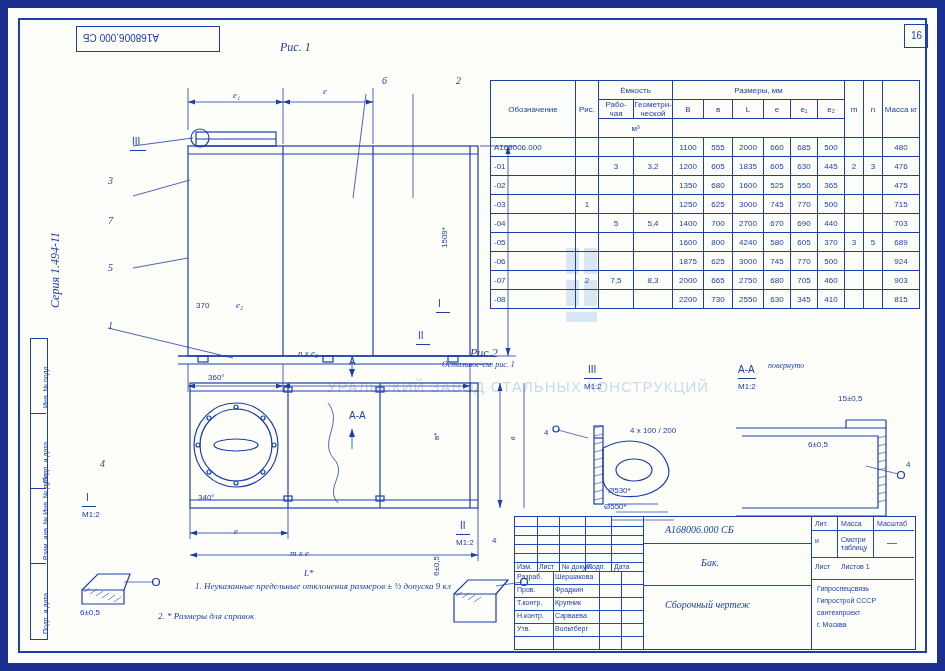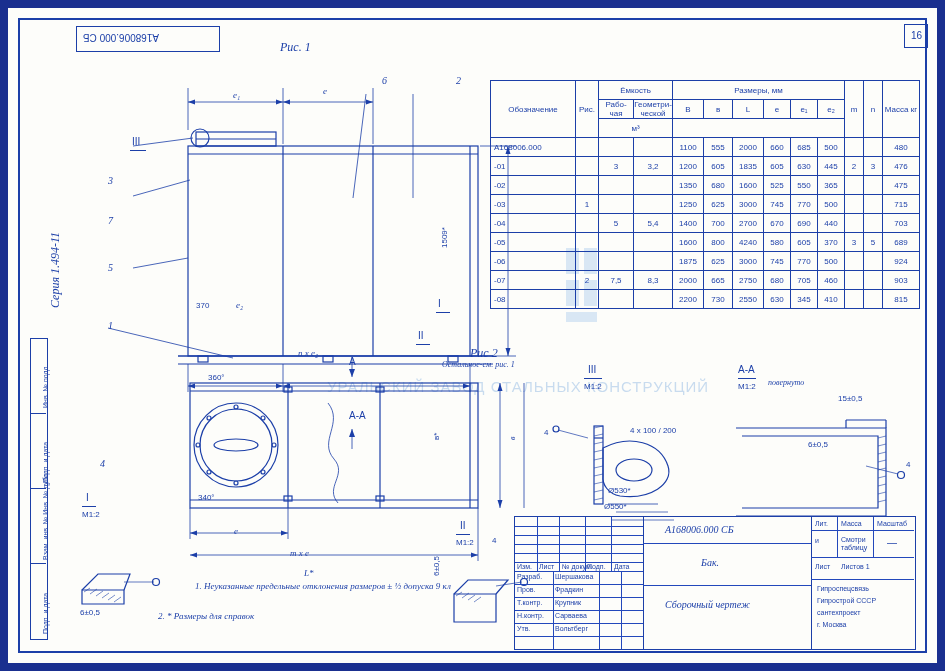--- a/index.html
+++ b/index.html
@@ -436,21 +436,21 @@
       <line x1="74" y1="112" x2="136" y2="112"></line>
     </g>
   </svg>
 
   <span class="txt sm" style="left:536px;top:420px;">4</span>
   <span class="txt sm" style="left:622px;top:418px;">4 x 100 / 200</span>
   <span class="txt sm" style="left:600px;top:478px;">Ø530*</span>
   <span class="txt sm" style="left:596px;top:494px;">Ø550*</span>
 
   <span class="txt md" style="left:730px;top:356px;">А-А</span>
-  <span class="txt sm cursive" style="left:760px;top:370px;">повернуто</span>
+  <span class="txt sm cursive" style="left:760px;top:353px;">повернуто</span>
   <div class="ln" style="left:730px;top:370px;width:18px;height:1px;"></div>
   <span class="txt sm" style="left:730px;top:374px;">М1:2</span>
 
   <svg width="180" height="130" style="left:718px;top:390px;">
     <g fill="none" stroke="#1c3fa8" stroke-width="1.2">
       <path d="M10,30 L160,30 L160,118 L10,118"></path>
       <path d="M16,38 L152,38 L152,110 L16,110"></path>
       <line x1="120" y1="22" x2="160" y2="22"></line>
       <line x1="120" y1="30" x2="120" y2="22"></line>
       <line x1="160" y1="30" x2="160" y2="22"></line>

